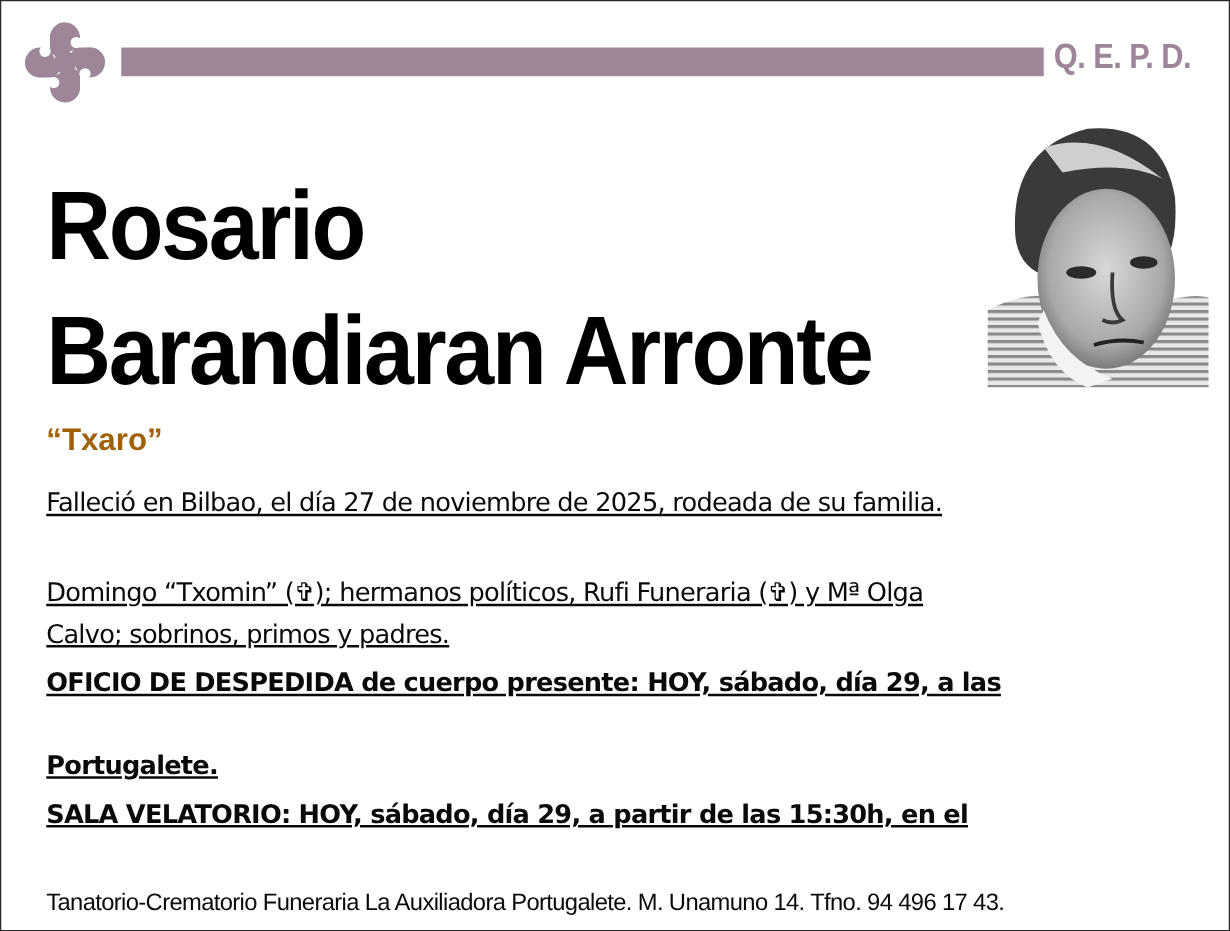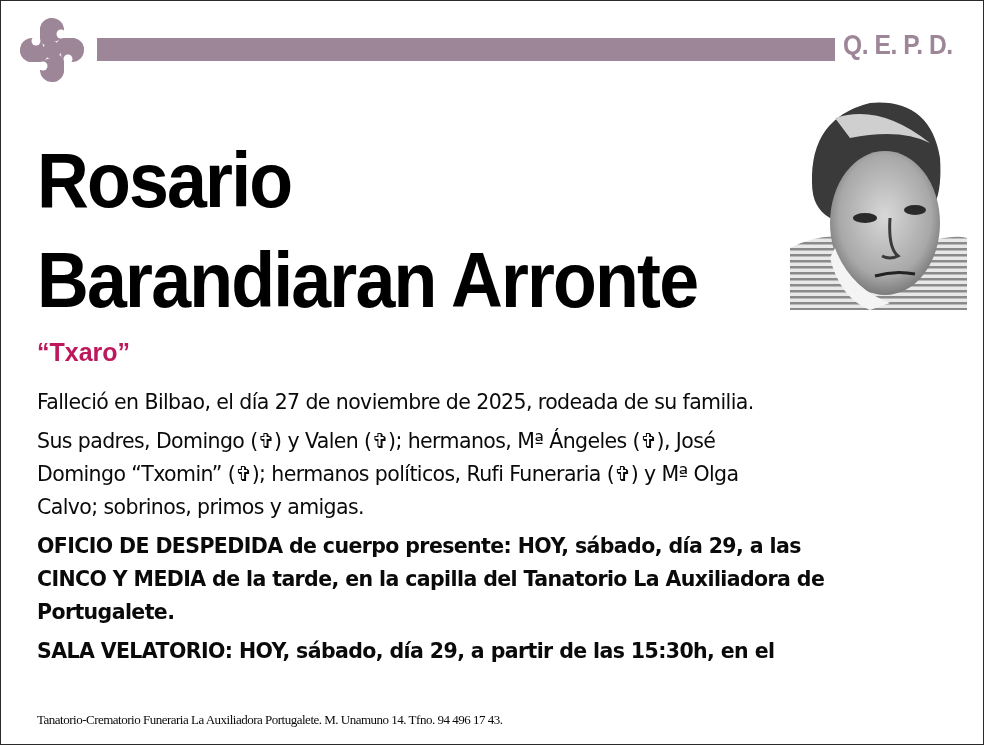--- a/index.html
+++ b/index.html
@@ -62,42 +62,43 @@
       position: absolute;
       left: 790px; top: 98px;
       width: 177px; height: 212px;
     }
     .nickname {
       position: absolute;
       left: 37px; top: 338px;
       font-family: "Liberation Sans", sans-serif;
       font-weight: bold;
       font-size: 25px;
-      color: #be185d;
+      color: #a16207;
     }
     .body {
       position: absolute;
       left: 37px; top: 386px;
       width: 900px;
       font-family: "DejaVu Sans", sans-serif;
       font-size: 20.5px;
       line-height: 33px;
       letter-spacing: -0.6px;
     }
     .p {
       margin: 0 0 6px 0;
+      text-decoration: underline;
     }
     .bold {
       font-weight: bold;
     }
     .footer {
       position: absolute;
       left: 37px; top: 712px;
-      font-family: Liberation Serif, serif;
-      font-size: 13px;
+      font-family: Liberation Sans, sans-serif;
+      font-size: 19px;
       letter-spacing: -0.5px;
       white-space: nowrap;
     }
   </style>
 </head>
 <body>
 
 <div class="frame"></div>
 
 <svg class="logo" viewBox="0 0 76 76">
@@ -159,27 +160,27 @@
   <path d="M85 178 Q105 172 125 176" fill="none" stroke="#222" stroke-width="3"></path>
 
   <path d="M45 150 Q60 190 100 205 L80 212 Q50 200 40 160 Z" fill="#f4f4f4"></path>
 </svg>
 
 <div class="nickname">“Txaro”</div>
 
 <div class="body">
   <p class="p">Falleció en Bilbao, el día 27 de noviembre de 2025, rodeada de su familia.</p>
   <p class="p">
-    <span>Sus padres, Domingo (✞) y Valen (✞); hermanos, Mª Ángeles (✞), José</span><br>
+    <br>
     <span>Domingo “Txomin” (✞); hermanos políticos, Rufi Funeraria (✞) y Mª Olga</span><br>
-    <span>Calvo; sobrinos, primos y amigas.</span>
+    <span>Calvo; sobrinos, primos y padres.</span>
   </p>
   <p class="p bold">
     <span>OFICIO DE DESPEDIDA de cuerpo presente: HOY, sábado, día 29, a las</span><br>
-    <span>CINCO Y MEDIA de la tarde, en la capilla del Tanatorio La Auxiliadora de</span><br>
+    <br>
     <span>Portugalete.</span>
   </p>
   <p class="p bold">
     <span>SALA VELATORIO: HOY, sábado, día 29, a partir de las 15:30h, en el</span><br>
   </p>
 </div>
 
 <div class="footer">Tanatorio-Crematorio Funeraria La Auxiliadora Portugalete. M. Unamuno 14. Tfno. 94 496 17 43.</div>
 
 </body></html>

